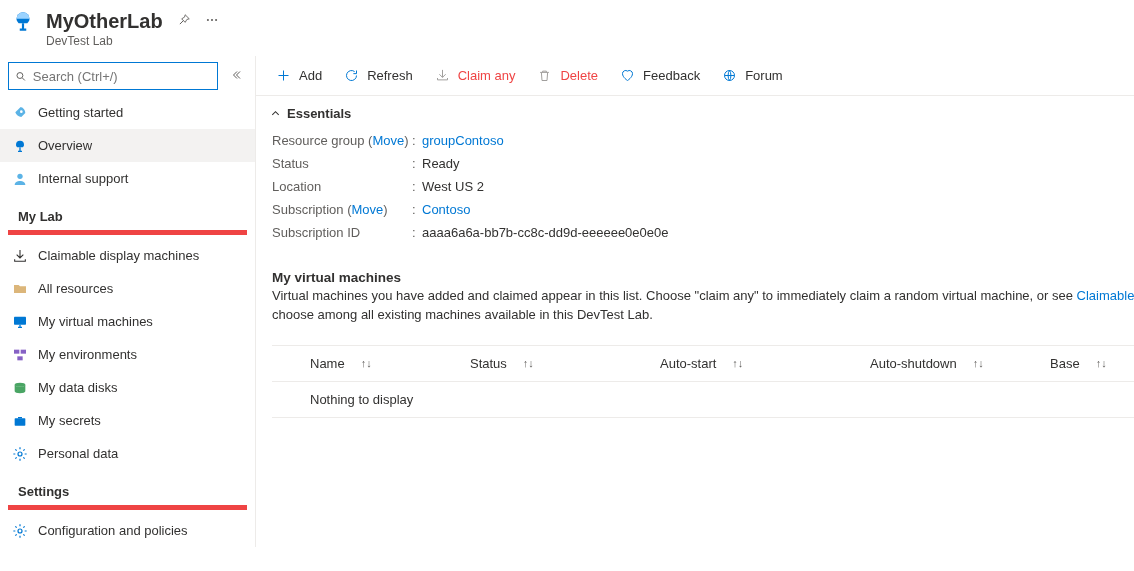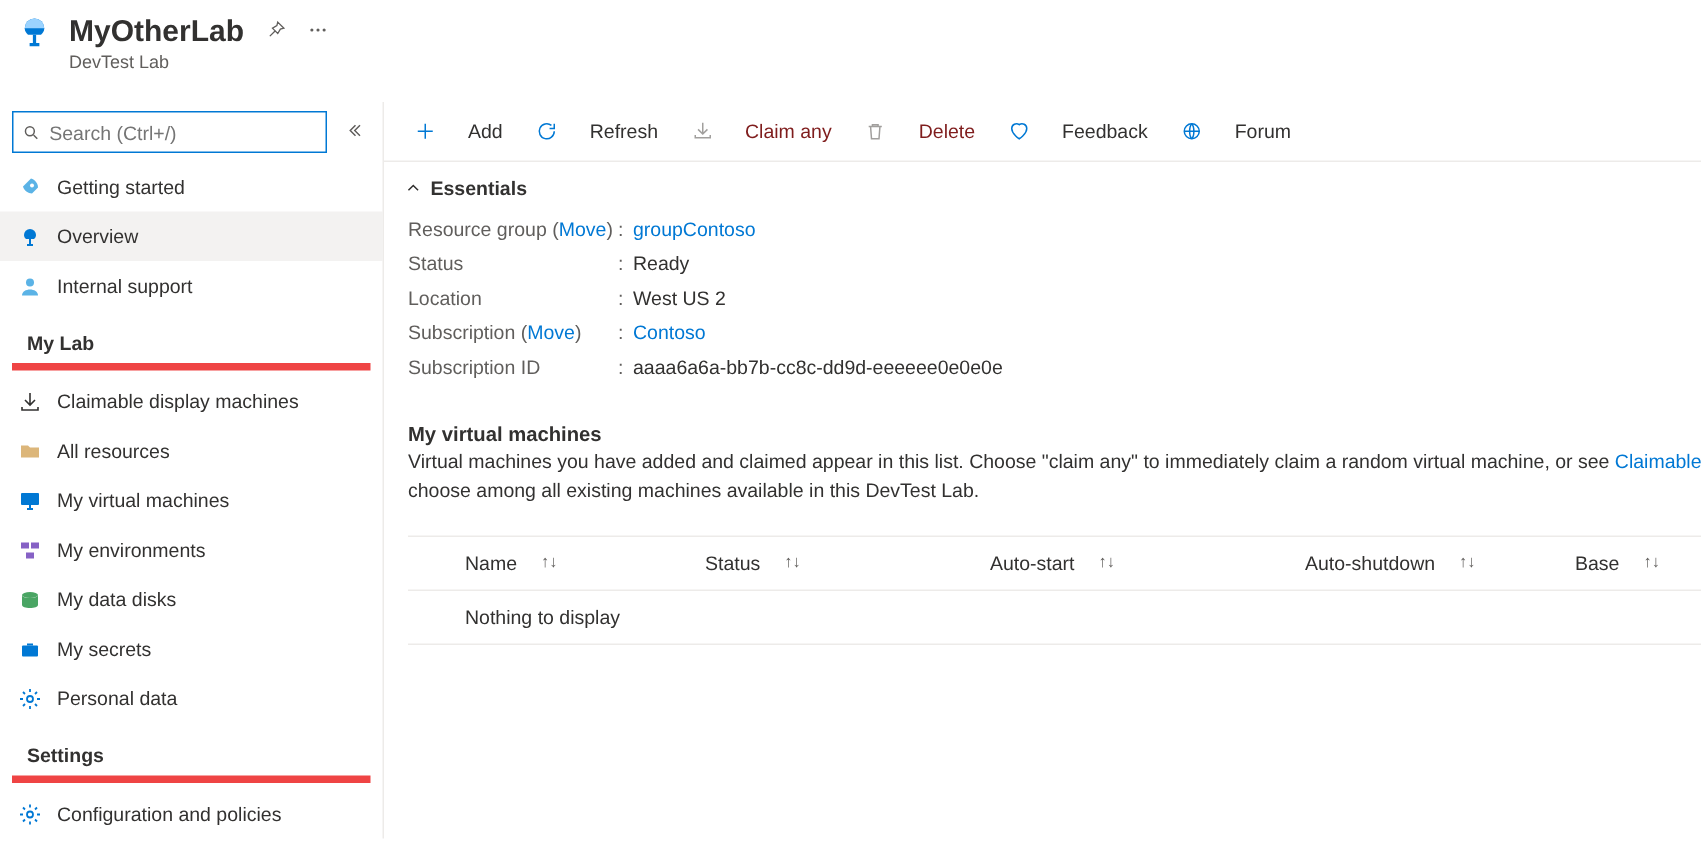--- a/index.html
+++ b/index.html
@@ -2,41 +2,41 @@
 <html><head>
 <meta charset="utf-8">
 <style>
   * { box-sizing: border-box; margin: 0; padding: 0; }
   body { font-family: "Segoe UI", Arial, sans-serif; font-size: 13px; color: #323130; background: #fff; width: 1134px; height: 571px; overflow: hidden; }
   a { color: #0078d4; text-decoration: none; }
 
   .header { display: flex; align-items: center; padding: 8px 10px 4px 10px; }
   .lab-icon { width: 26px; height: 26px; margin-right: 10px; }
   .lab-title { font-size: 20px; font-weight: 600; }
-  .lab-sub { font-size: 12px; color: #605e5c; margin-left: 46px; margin-top: -4px; margin-bottom: 20px; }
+  .lab-sub { font-size: 12px; color: #605e5c; margin-left: 46px; margin-top: -4px; margin-bottom: 8px; }
   .pin-icon, .more-icon { margin-left: 14px; color: #605e5c; cursor: pointer; }
 
   .layout { display: flex; }
   .sidebar { width: 255px; flex: 0 0 255px; }
   .search-row { display: flex; align-items: center; padding: 6px 8px; }
   .search-box { display: flex; align-items: center; border: 1px solid #0078d4; height: 28px; width: 210px; padding: 0 6px; }
   .search-box input { border: none; outline: none; font-size: 13px; width: 100%; }
   .collapse-chevron { margin-left: 12px; color: #605e5c; cursor: pointer; }
 
   .nav-item { display: flex; align-items: center; height: 33px; padding: 0 12px; cursor: pointer; }
   .nav-item.selected { background: #f3f2f1; }
   .nav-icon { width: 16px; height: 16px; margin-right: 10px; display: flex; align-items: center; justify-content: center; }
   .nav-label { font-size: 13px; }
 
   .section-header { font-size: 13px; font-weight: 600; padding: 10px 10px 6px 10px; border-bottom: 5px solid #ef4444; margin: 4px 8px 4px 8px; }
 
   .main { flex: 1; border-left: 1px solid #edebe9; padding-top: 0; }
   .toolbar { display: flex; align-items: center; height: 40px; border-bottom: 1px solid #edebe9; padding: 0 12px; gap: 6px; }
-  .tool-btn { display: flex; align-items: center; gap: 21px; padding: 6px 8px; cursor: pointer; color: #323130; }
-  .tool-btn.disabled { color: #7f1d1d; cursor: default; }
+  .tool-btn { display: flex; align-items: center; gap: 8px; padding: 6px 8px; cursor: pointer; color: #323130; }
+  .tool-btn.disabled { color: #ef4444; cursor: default; }
   .tool-btn svg { width: 15px; height: 15px; }
   .tool-btn:not(.disabled) svg { stroke: #0078d4; fill: none; }
   .tool-btn.disabled svg { stroke: #a19f9d; fill: none; }
 
   .essentials-header { display: flex; align-items: center; padding: 10px 14px 8px 14px; font-weight: 600; font-size: 13px; cursor: pointer; gap: 6px; }
   .essentials { padding: 0 16px 16px 16px; }
   .ess-row { display: flex; padding: 4px 0; font-size: 13px; }
   .ess-label { width: 140px; color: #605e5c; }
   .ess-colon { width: 10px; color: #605e5c; }
   .ess-value { }

